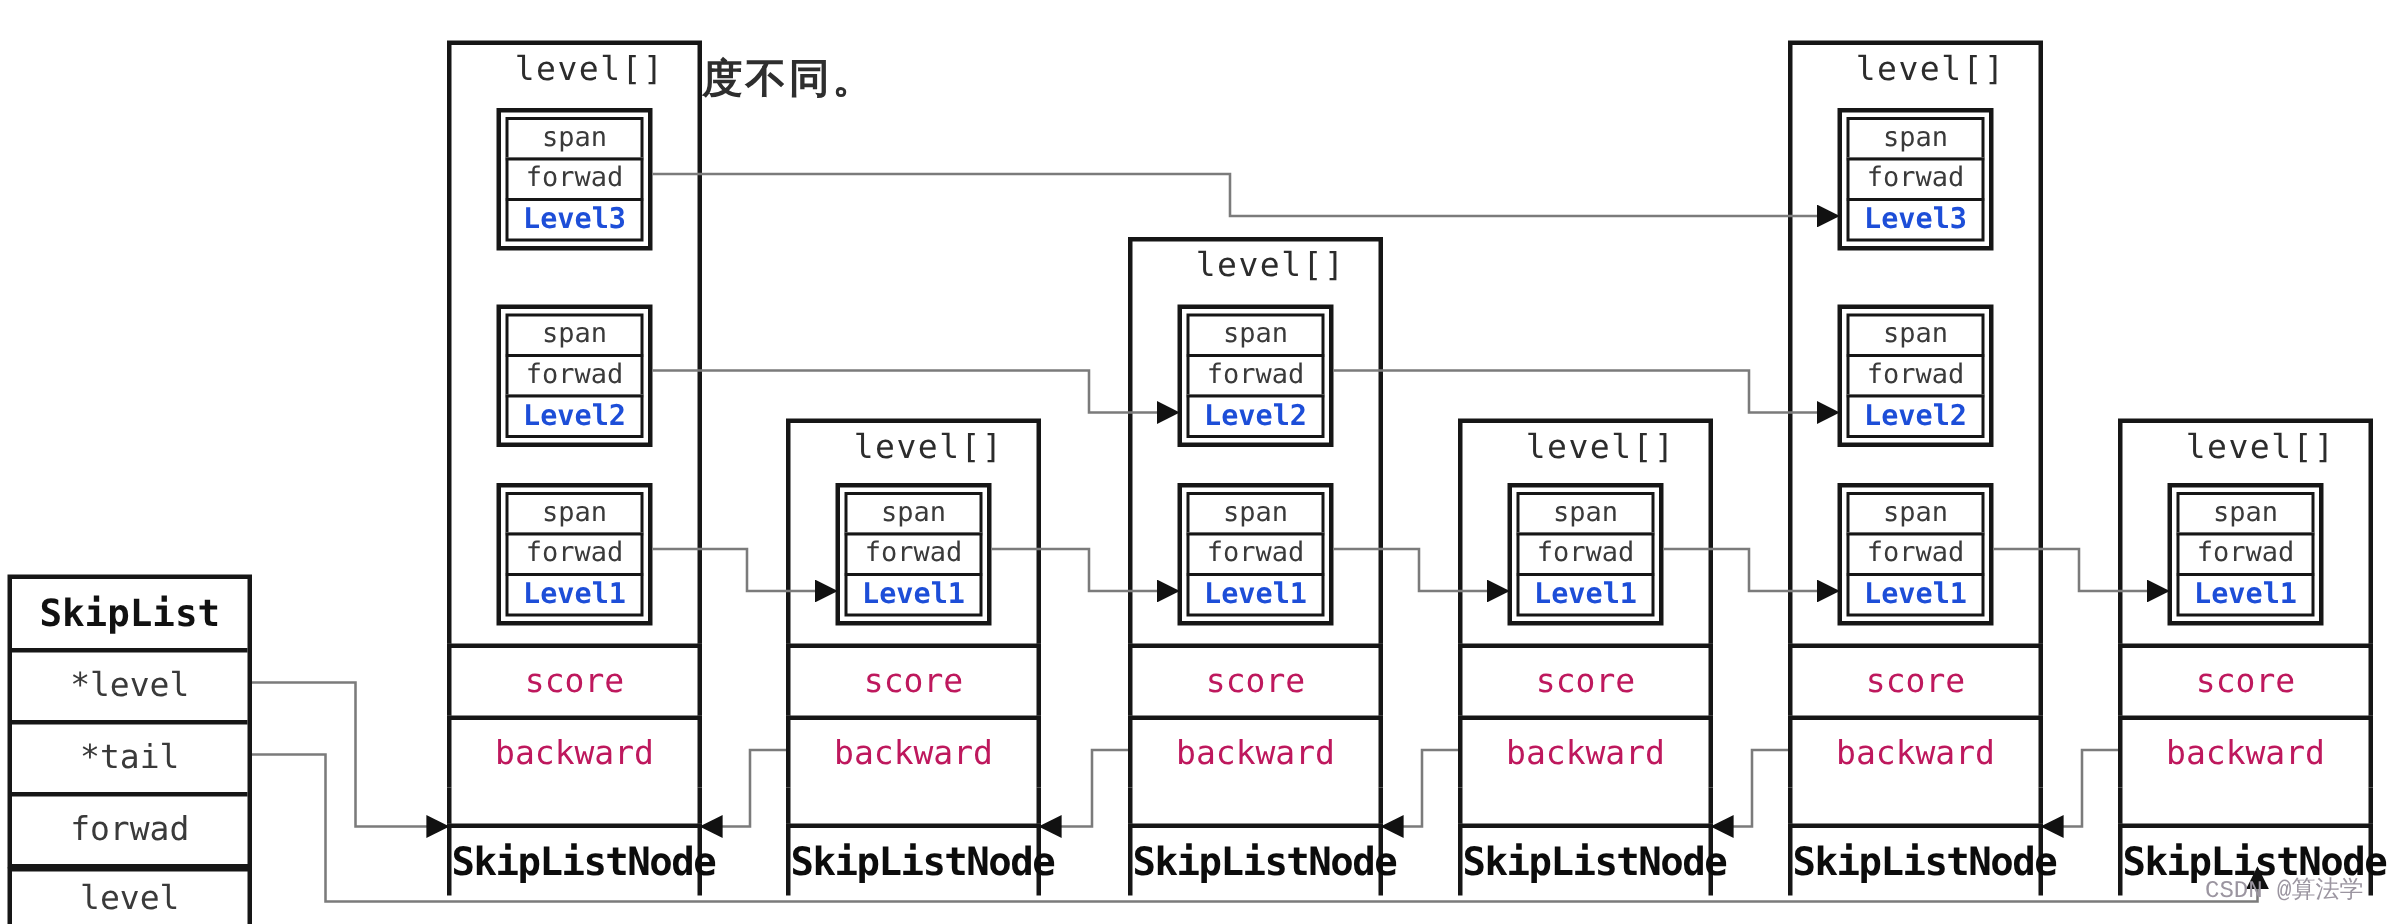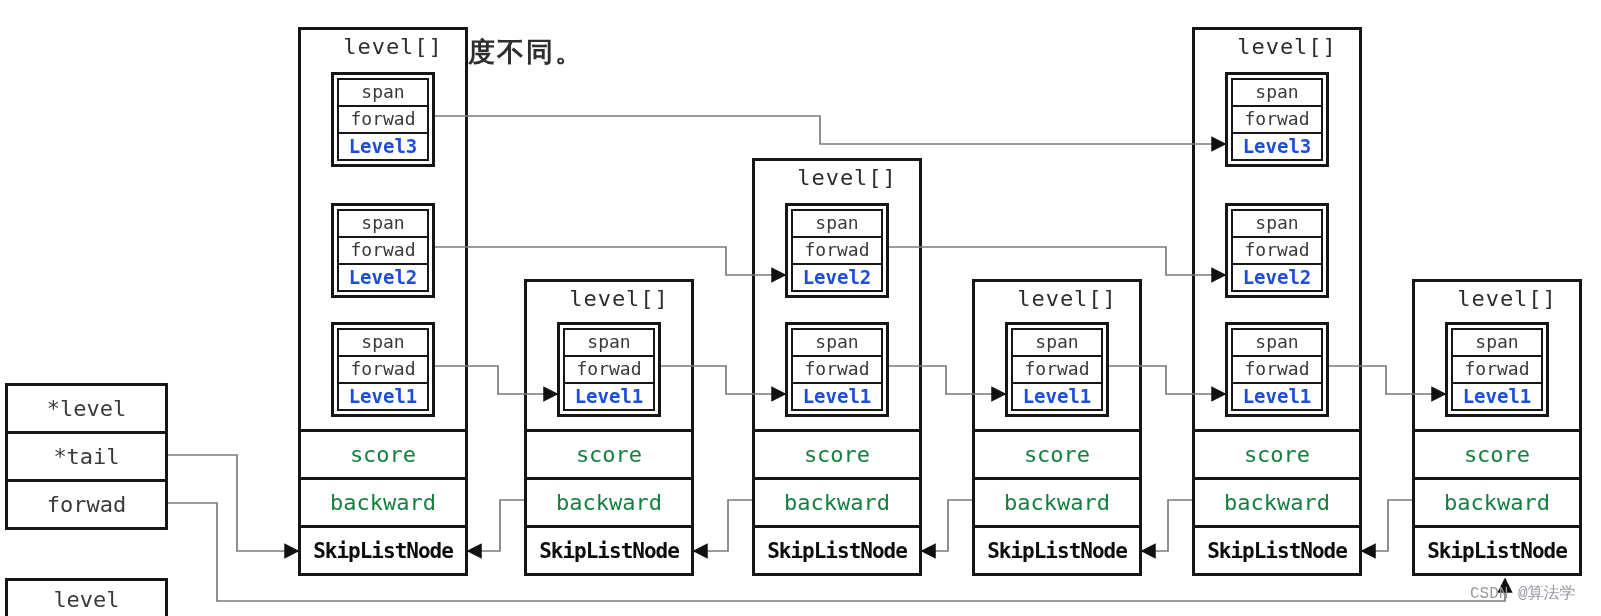--- a/index.html
+++ b/index.html
@@ -26,36 +26,37 @@
   .node{position:absolute;background:#fff;border:3px solid #161616;box-sizing:border-box;z-index:2;}
   .node-title{position:absolute;top:4px;left:10px;width:100%;text-align:center;
               font-size:22px;color:#2c2c2c;letter-spacing:1px;}
   .entry{position:absolute;left:50%;transform:translateX(-50%);width:104px;
          border:3px solid #161616;background:#fff;padding:3px;box-sizing:border-box;}
   .entry-row{border:2px solid #161616;height:25px;line-height:24px;text-align:center;
              font-size:18px;color:#3a3a3a;margin-top:-2px;background:#fff;}
   .entry-row:first-child{margin-top:0;}
   .entry-row.lvl{font-weight:bold;font-size:19px;color:#1d4ed8;}
   .hrow{position:absolute;left:-3px;right:-3px;height:48px;line-height:46px;text-align:center;
-        border:3px solid #161616;border-bottom:none;font-size:22px;color:#15803d;
+        border:3px solid #161616;border-bottom:none;font-size:22px;color:#be185d;
         box-sizing:border-box;background:#fff;}
-  .hrow.footer{font-weight:bold;font-size:21px;color:#0c0c0c;letter-spacing:-1px;}
+  .hrow.footer{font-weight:bold;font-size:26px;color:#0c0c0c;letter-spacing:-1px;margin-top:24px;}
   
   svg.wires{position:absolute;left:0;top:0;z-index:3;pointer-events:none;}
   .watermark{position:absolute;left:1470px;top:583px;z-index:4;font-family:Liberation Mono, monospace;
              font-size:16px;color:#9b95a0;white-space:nowrap;}
 </style>
 </head>
 <body>
 
 <div class="stage">
 
   <span class="heading right"><span>度不同。</span></span>
 
   <div class="sl-box">
+    <div class="sl-title">SkipList</div>
     <div class="sl-row">*level</div>
     <div class="sl-row">*tail</div>
     <div class="sl-row">forwad</div>
   </div>
   <div class="sl-level">level</div>
 
   <div id="nodes-layer">
       <div class="node" style="left: 298px; top: 27px; width: 170px; height: 549px;">
         <div class="node-title">level[]</div>
         <div class="entry" style="top: 42px;">

